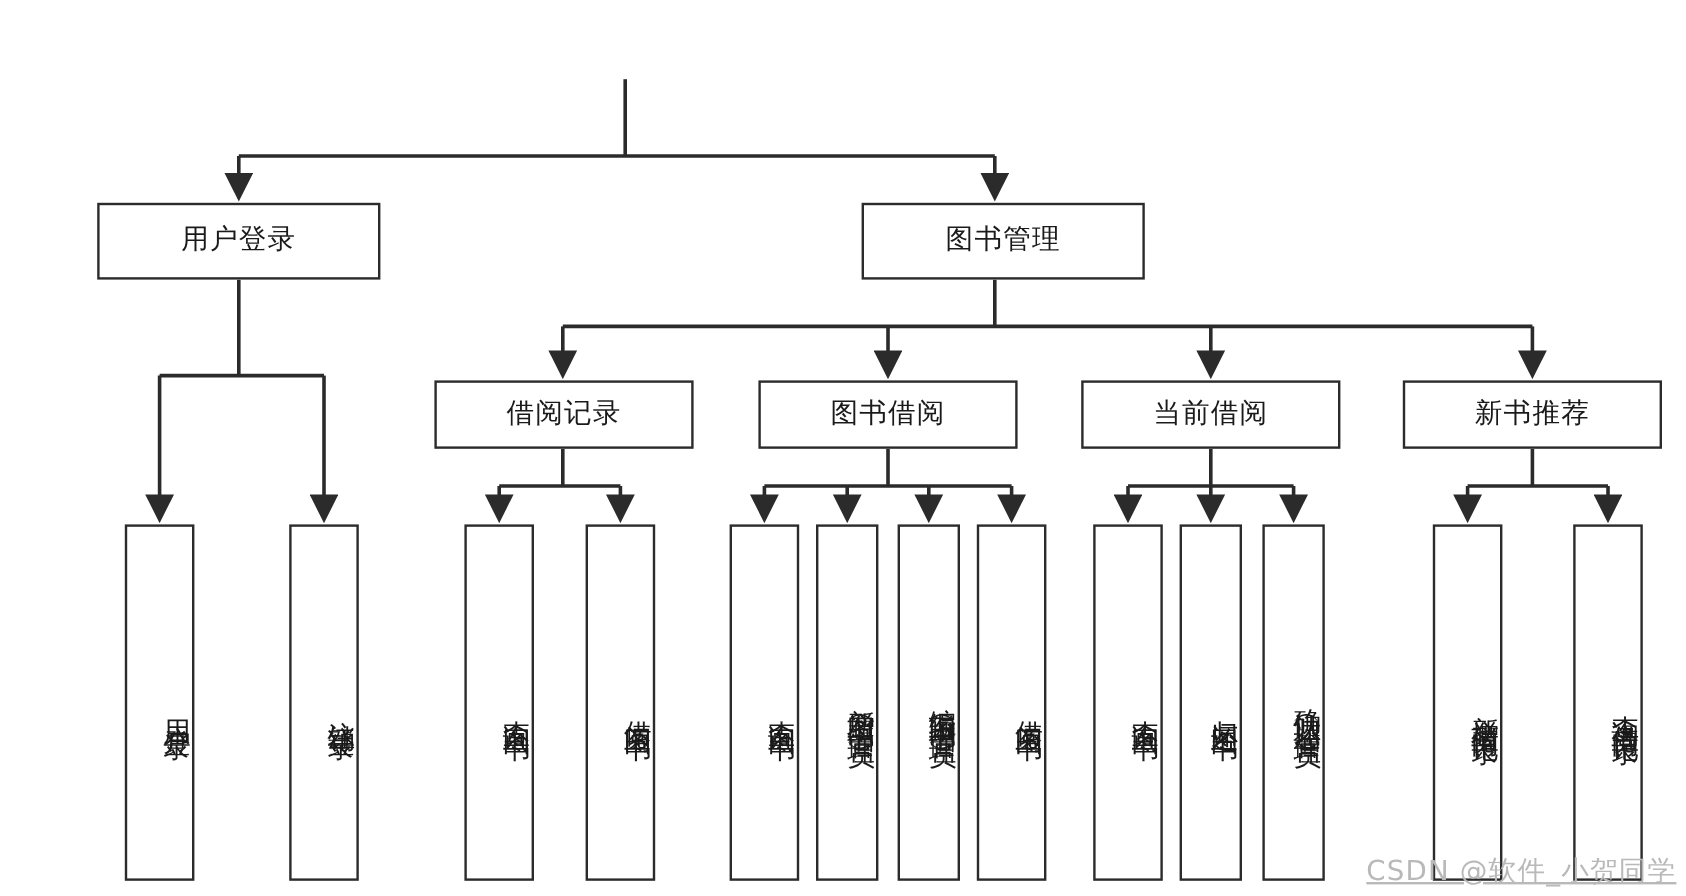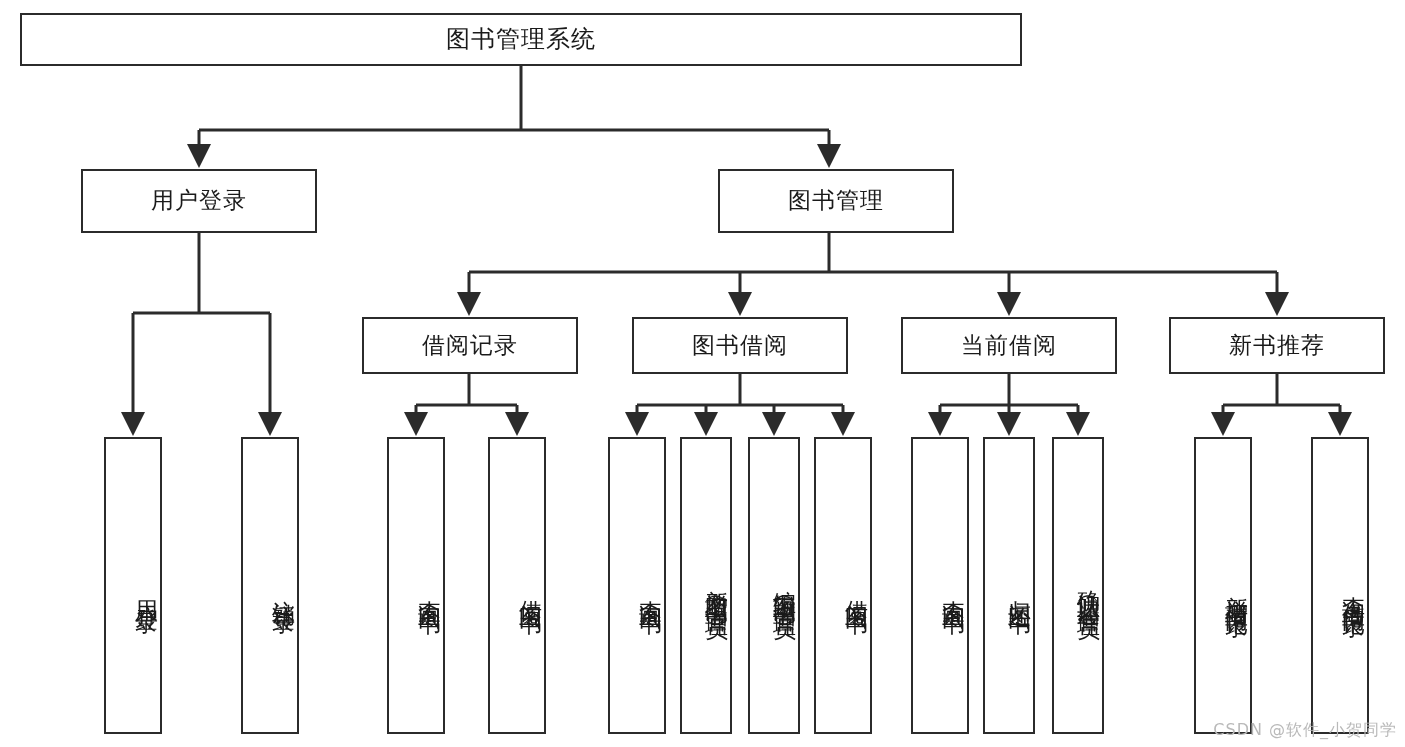--- a/index.html
+++ b/index.html
@@ -57,25 +57,26 @@
     padding-top: 8px;
     white-space: nowrap;
   }
   .node-v.tall {
     align-items: flex-start;
   }
   .watermark {
     position: absolute;
     right: 8px;
     bottom: 6px;
-    font-size: 16px;
+    font-size: 23px;
     color: #b9b9b9;
     letter-spacing: 1px;
     white-space: nowrap;
     z-index: 5;
+    text-decoration: underline;
   }
 </style>
 </head>
 <body>
 
 <div id="canvas">
 
   <svg id="edges" viewBox="0 0 1405 747" width="1405" height="747">
     <defs>
       <marker id="arrow" viewBox="0 0 12 12" refX="10" refY="6" markerWidth="8" markerHeight="8" orient="auto-start-reverse">
@@ -120,23 +121,20 @@
       <path d="M 1078 405 L 1078 432" marker-end="url(#arrow)"></path>
 
       <path d="M 1277 374 L 1277 405"></path>
       <path d="M 1223 405 L 1340 405"></path>
       <path d="M 1223 405 L 1223 432" marker-end="url(#arrow)"></path>
       <path d="M 1340 405 L 1340 432" marker-end="url(#arrow)"></path>
 
     </g>
   </svg>
 
-  <div class="node node-h node-root" style="left:20px; top:13px; width:1002px; height:53px;">
-    <span>图书管理系统</span>
-  </div>
 
   <div class="node node-h" style="left:81px; top:169px; width:236px; height:64px;">
     <span>用户登录</span>
   </div>
   <div class="node node-h" style="left:718px; top:169px; width:236px; height:64px;">
     <span>图书管理</span>
   </div>
 
   <div class="node node-h" style="left:362px; top:317px; width:216px; height:57px;">
     <span>借阅记录</span>

